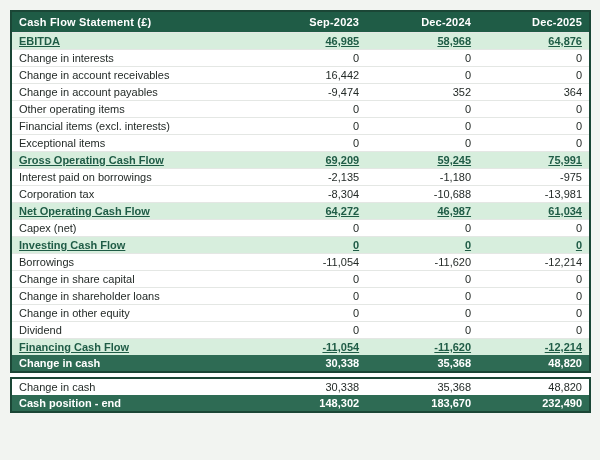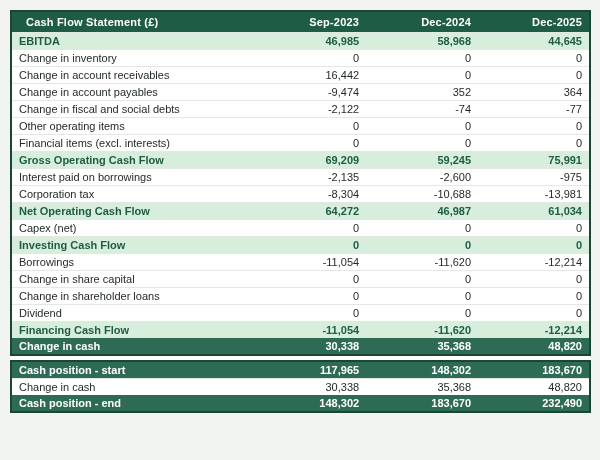--- a/index.html
+++ b/index.html
@@ -37,21 +37,21 @@
     table-layout:fixed;
   }
   col.c-label{width:42%;}
   col.c-num{width:19.33%;}
   thead th{
     background:var(--header_bg);
     color:var(--header_text);
     font-size:11px;
     font-weight:bold;
     text-align:right;
-    padding:4px 7px 4px 14px;
+    padding:4px 7px 4px 7px;
     letter-spacing:.2px;
     white-space:nowrap;
     overflow:hidden;
   }
   thead th.label{text-align:left;}
   td{
     font-size:11px;
     line-height:12px;
     padding:2px 7px;
     white-space:nowrap;
@@ -62,20 +62,21 @@
   tr.row-normal td{
     background:var(--row_bg);
     color:var(--row_text);
     border-top:1px solid var(--grid_line);
   }
   tr.row-subtotal td{
     background:var(--subtotal_bg);
     color:var(--subtotal_text);
     font-weight:bold;
     border-top:1px solid var(--grid_line);
+    text-decoration:underline;
   }
   tr.row-summary td{
     background:var(--summary_bg);
     color:var(--summary_text);
     font-weight:bold;
   }
   thead tr th{border-bottom:none;}
   .table-separator{
     height:4px;
     background:var(--separator_bg);
@@ -100,68 +101,68 @@
         <th class="num">Sep-2023</th>
         <th class="num">Dec-2024</th>
         <th class="num">Dec-2025</th>
       </tr>
     </thead>
     <tbody>
         <tr class="row-subtotal">
           <td class="label">EBITDA</td>
           <td class="num">46,985</td>
           <td class="num">58,968</td>
-          <td class="num">44,645</td>
-        </tr>
-        <tr class="row-normal">
-          <td class="label">Change in inventory</td>
+          <td class="num">64,876</td>
+        </tr>
+        <tr class="row-normal">
+          <td class="label">Change in interests</td>
           <td class="num">0</td>
           <td class="num">0</td>
           <td class="num">0</td>
         </tr>
         <tr class="row-normal">
           <td class="label">Change in account receivables</td>
           <td class="num">16,442</td>
           <td class="num">0</td>
           <td class="num">0</td>
         </tr>
         <tr class="row-normal">
           <td class="label">Change in account payables</td>
           <td class="num">-9,474</td>
           <td class="num">352</td>
           <td class="num">364</td>
         </tr>
         <tr class="row-normal">
-          <td class="label">Change in fiscal and social debts</td>
-          <td class="num">-2,122</td>
-          <td class="num">-74</td>
-          <td class="num">-77</td>
-        </tr>
-        <tr class="row-normal">
           <td class="label">Other operating items</td>
           <td class="num">0</td>
           <td class="num">0</td>
           <td class="num">0</td>
         </tr>
         <tr class="row-normal">
           <td class="label">Financial items (excl. interests)</td>
+          <td class="num">0</td>
+          <td class="num">0</td>
+          <td class="num">0</td>
+        </tr>
+        <tr class="row-normal">
+          <td class="label">Exceptional items</td>
           <td class="num">0</td>
           <td class="num">0</td>
           <td class="num">0</td>
         </tr>
         <tr class="row-subtotal">
           <td class="label">Gross Operating Cash Flow</td>
           <td class="num">69,209</td>
           <td class="num">59,245</td>
           <td class="num">75,991</td>
         </tr>
         <tr class="row-normal">
           <td class="label">Interest paid on borrowings</td>
           <td class="num">-2,135</td>
-          <td class="num">-2,600</td>
+          <td class="num">-1,180</td>
           <td class="num">-975</td>
         </tr>
         <tr class="row-normal">
           <td class="label">Corporation tax</td>
           <td class="num">-8,304</td>
           <td class="num">-10,688</td>
           <td class="num">-13,981</td>
         </tr>
         <tr class="row-subtotal">
           <td class="label">Net Operating Cash Flow</td>
@@ -188,20 +189,26 @@
           <td class="num">-12,214</td>
         </tr>
         <tr class="row-normal">
           <td class="label">Change in share capital</td>
           <td class="num">0</td>
           <td class="num">0</td>
           <td class="num">0</td>
         </tr>
         <tr class="row-normal">
           <td class="label">Change in shareholder loans</td>
+          <td class="num">0</td>
+          <td class="num">0</td>
+          <td class="num">0</td>
+        </tr>
+        <tr class="row-normal">
+          <td class="label">Change in other equity</td>
           <td class="num">0</td>
           <td class="num">0</td>
           <td class="num">0</td>
         </tr>
         <tr class="row-normal">
           <td class="label">Dividend</td>
           <td class="num">0</td>
           <td class="num">0</td>
           <td class="num">0</td>
         </tr>
@@ -223,26 +230,20 @@
   <div class="table-separator"></div>
 
   <table>
     <colgroup>
       <col class="c-label">
         <col class="c-num">
         <col class="c-num">
         <col class="c-num">
     </colgroup>
     <tbody>
-        <tr class="row-summary">
-          <td class="label">Cash position - start</td>
-          <td class="num">117,965</td>
-          <td class="num">148,302</td>
-          <td class="num">183,670</td>
-        </tr>
         <tr class="row-normal">
           <td class="label">Change in cash</td>
           <td class="num">30,338</td>
           <td class="num">35,368</td>
           <td class="num">48,820</td>
         </tr>
         <tr class="row-summary">
           <td class="label">Cash position - end</td>
           <td class="num">148,302</td>
           <td class="num">183,670</td>

